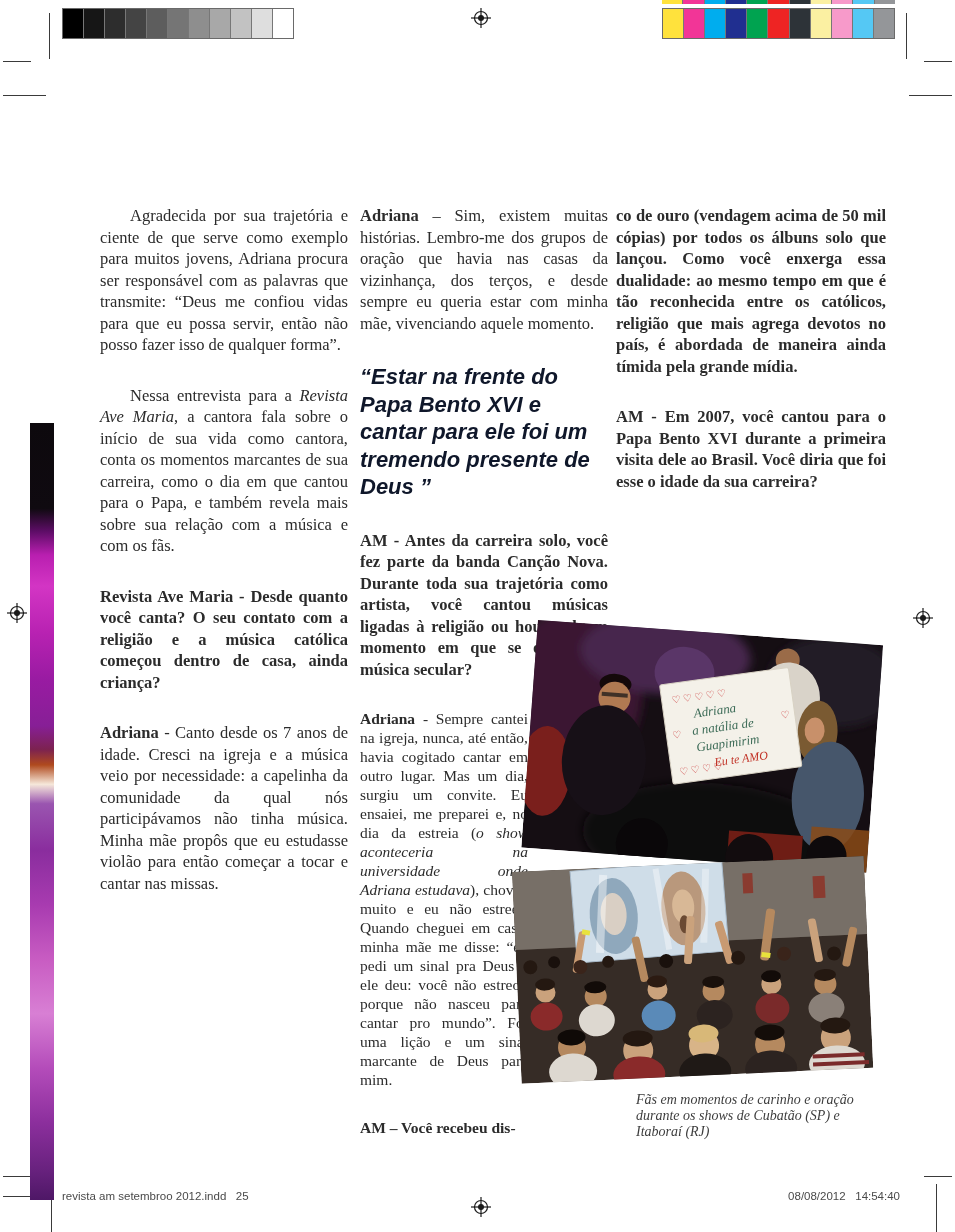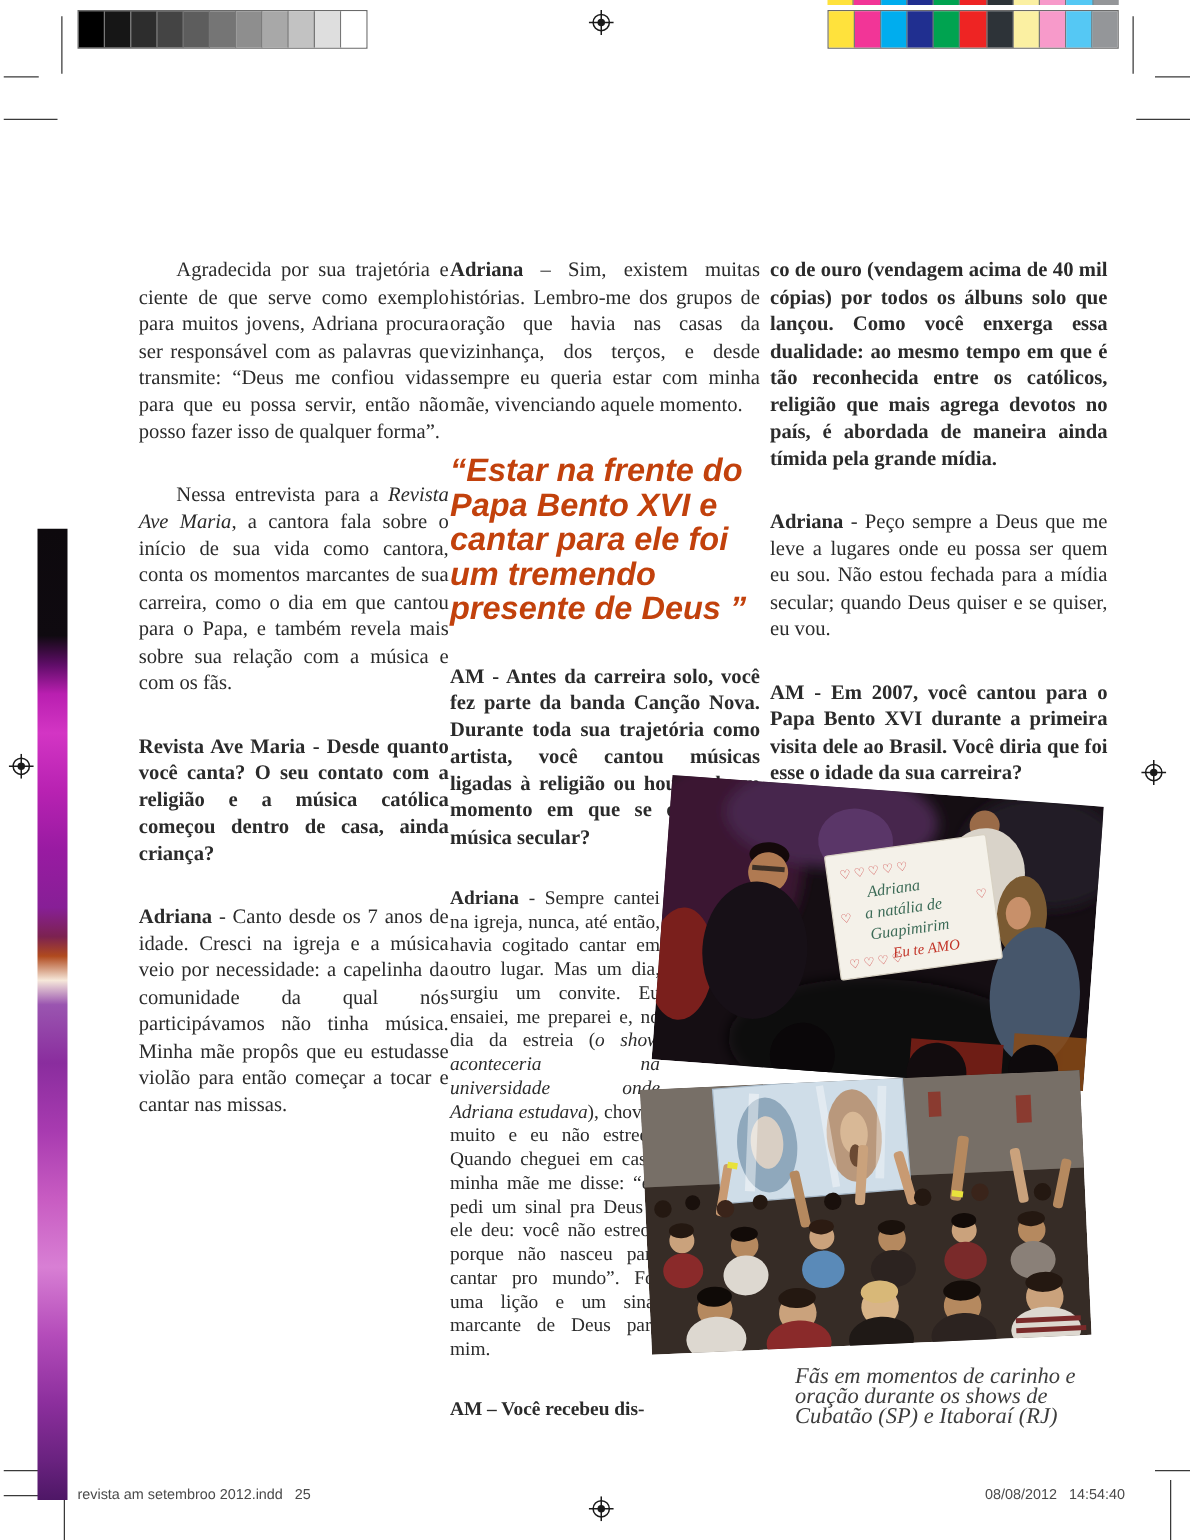--- a/index.html
+++ b/index.html
@@ -21,39 +21,39 @@
   
   .left-strip{position:absolute;left:30px;top:423px;width:24px;height:777px;
     background:linear-gradient(180deg,
       #0d090d 0%,#0f0a10 11%,
       #5f0d68 14%,#b91fb0 17%,#d335c4 21%,#b822b2 27%,#991ba2 33%,#871f96 39%,
       #7c2250 42%,#b04a1e 44%,#f6e8da 46.5%,#9a55b0 49%,
       #8a2d9e 55%,#a83bb0 62%,#c85cc2 69%,#d87fd4 76%,#b44cba 83%,#8c2f9d 90%,#69227f 96%,#4e1766 100%);}
 
   
   .col{position:absolute;top:205px;font-size:16.5px;line-height:21.5px;text-align:justify;}
-  .col1{left:111px;width:248px;}
+  .col1{left:100px;width:248px;}
   .col2{left:360px;width:248px;}
   .col3{left:616px;width:270px;}
   .col p{margin:0 0 29px 0;}
   .col p.indent{text-indent:30px;}
   .col .b{font-weight:bold;}
   .col .i{font-style:italic;}
   .narrow{width:168px;font-size:15.5px;line-height:19px;}
   .pullquote{margin:4px 0 28px 0;font-family:"Liberation Sans",sans-serif;
-    font-weight:bold;font-style:italic;font-size:26px;line-height:27.5px;
-    color:#c2410c;text-align:left;}
+    font-weight:bold;font-style:italic;font-size:22px;line-height:27.5px;
+    color:#0f172a;text-align:left;}
 
   
   .photo{position:absolute;overflow:hidden;}
   .photo-top{left:538px;top:620px;width:346px;height:228px;transform:rotate(4.2deg);transform-origin:top left;}
   .photo-bottom{left:512px;top:872px;width:352px;height:212px;transform:rotate(-2.6deg);transform-origin:top left;}
 
   .caption{position:absolute;left:636px;top:1092px;width:250px;
-    font-style:italic;font-size:18px;line-height:16px;color:#3d3d3d;}
+    font-style:italic;font-size:14px;line-height:16px;color:#3d3d3d;}
 
   
   .footer-text{position:absolute;font-family:"Liberation Sans",sans-serif;
     font-size:11.5px;color:#4a4a4a;top:1190px;}
   .footer-left{left:62px;}
   .footer-right{left:700px;width:200px;text-align:right;}
 </style>
 </head>
 <body>
 
@@ -147,22 +147,21 @@
 
   <div class="col col2">
     <p><span class="b">Adriana</span><span> – Sim, existem muitas histórias. Lembro-me dos grupos de oração que havia nas casas da vizinhança, dos terços, e desde sempre eu queria estar com minha mãe, vivenciando aquele momento.</span></p>
     <p class="pullquote">“Estar na frente do Papa Bento XVI e cantar para ele foi um tremendo presente de Deus ”</p>
     <p><span class="b">AM - Antes da carreira solo, você fez parte da banda Canção Nova. Durante toda sua trajetória como artista, você cantou músicas ligadas à religião ou houve algum momento em que se dedicou à música secular?</span></p>
     <p class="narrow"><span class="b">Adriana</span><span> - Sempre cantei na igreja, nunca, até então, havia cogitado cantar em outro lugar. Mas um dia, surgiu um convite. Eu ensaiei, me preparei e, no dia da estreia (</span><span class="i">o show aconteceria na universidade onde Adriana estudava</span><span>), choveu muito e eu não estreei! Quando cheguei em casa, minha mãe me disse: “eu pedi um sinal pra Deus e ele deu: você não estreou porque não nasceu para cantar pro mundo”. Foi uma lição e um sinal marcante de Deus para mim.</span></p>
     <p class="narrow"><span class="b">AM – Você recebeu dis-</span></p>
   </div>
 
   <div class="col col3">
-    <p><span class="b">co de ouro (vendagem acima de 40 mil cópias) por todos os álbuns solo que lançou. Como você enxerga essa dualidade: ao mesmo tempo em que é tão reconhecida entre os católicos, religião que mais agrega devotos no país, é abordada de maneira ainda tímida pela grande mídia.</span></p>
-    <p><span class="b">Adriana</span><span> - Peço sempre a Deus que me leve a lugares onde eu possa ser quem eu sou. Não estou fechada para a mídia secular; quando Deus quiser e se quiser, eu vou.</span></p>
+    <p><span class="b">co de ouro (vendagem acima de 50 mil cópias) por todos os álbuns solo que lançou. Como você enxerga essa dualidade: ao mesmo tempo em que é tão reconhecida entre os católicos, religião que mais agrega devotos no país, é abordada de maneira ainda tímida pela grande mídia.</span></p>
     <p><span class="b">AM - Em 2007, você cantou para o Papa Bento XVI durante a primeira visita dele ao Brasil. Você diria que foi esse o idade da sua carreira?</span></p>
   </div>
 
   <div class="photo photo-top">
     <svg width="346" height="228" viewBox="0 0 346 228">
       <defs>
           <filter id="b1">
             <feGaussianBlur stdDeviation="5"></feGaussianBlur>
           </filter>
         </defs>

